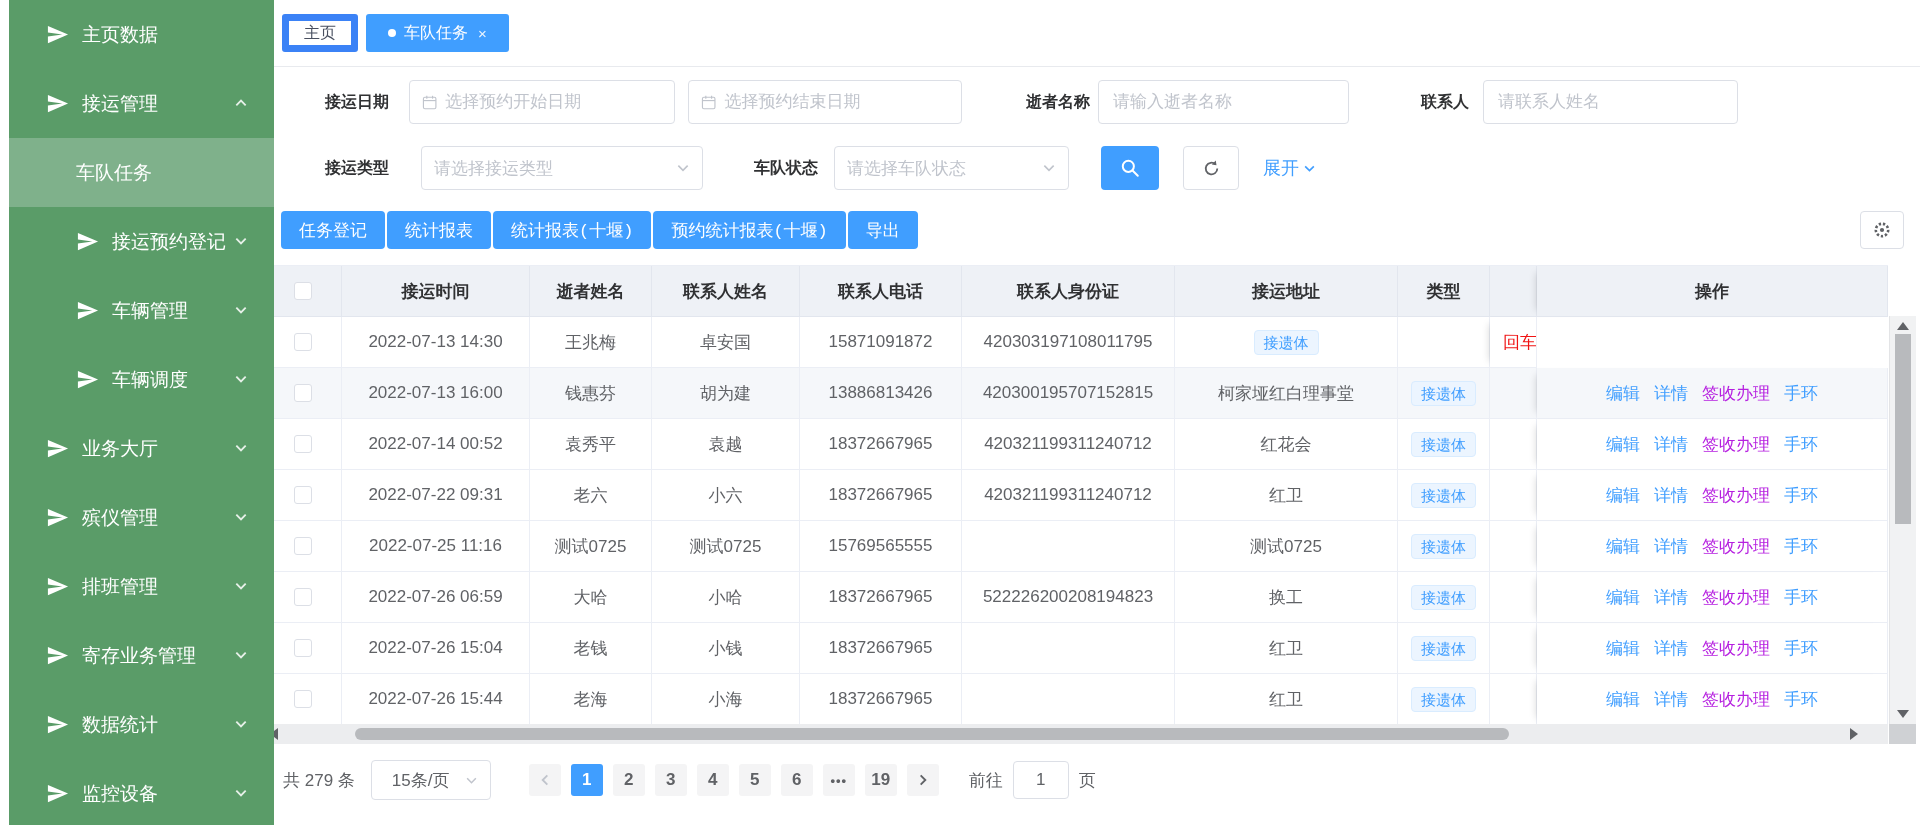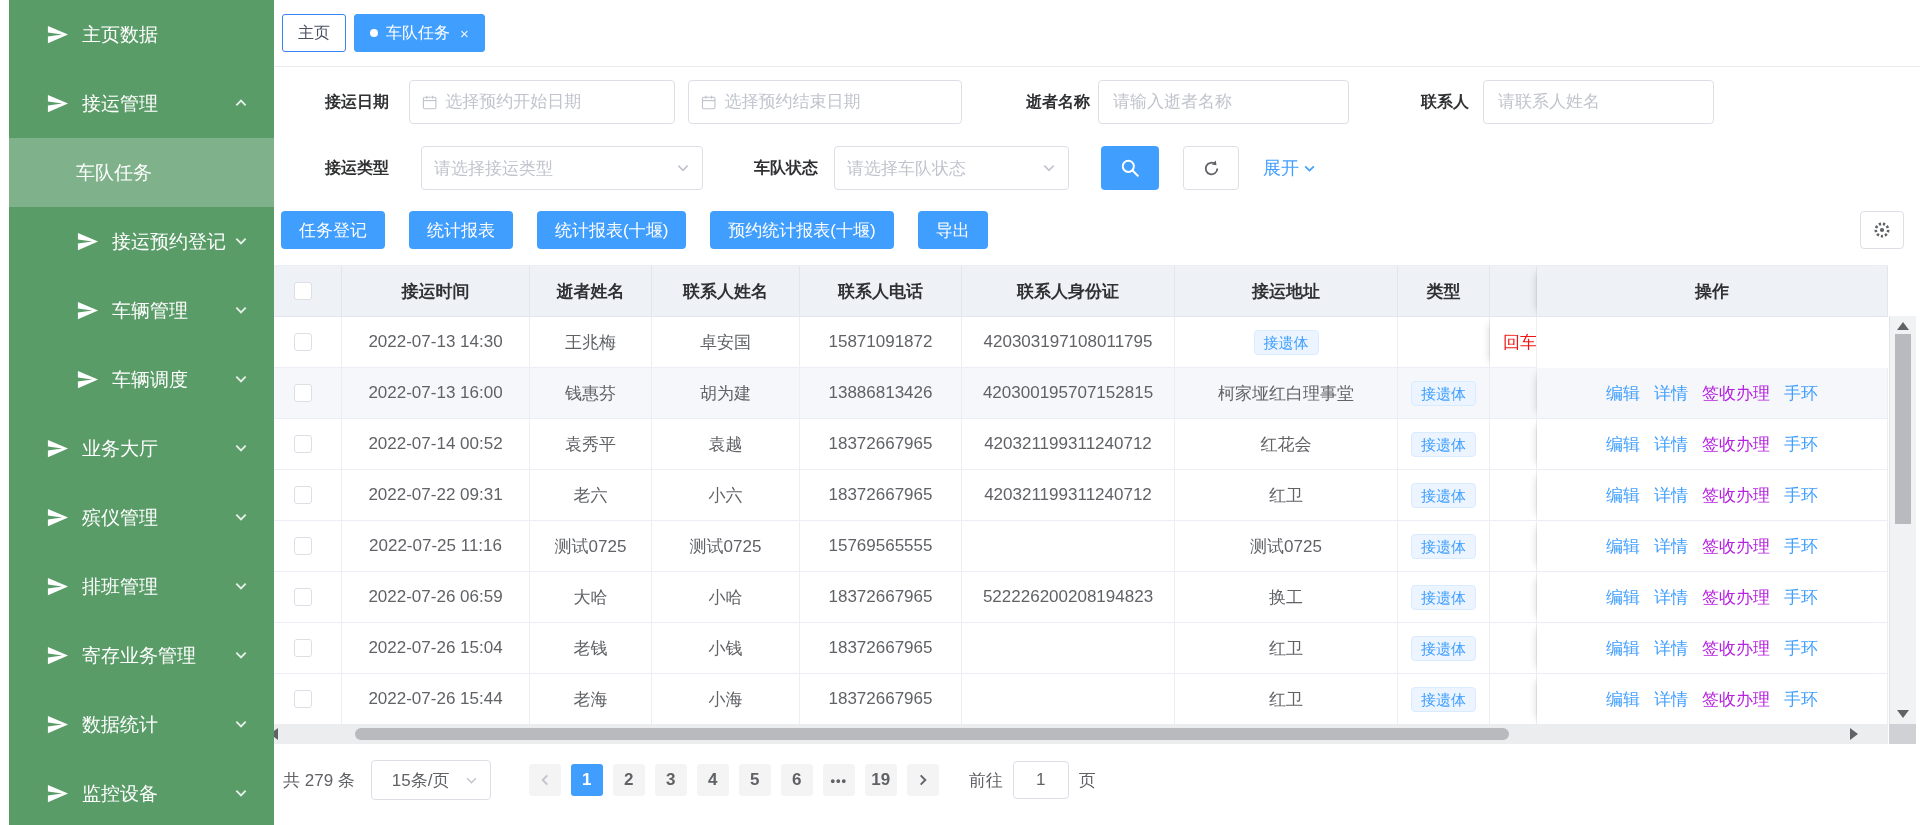--- a/index.html
+++ b/index.html
@@ -15,21 +15,21 @@
   .side-item .plane { width:23px; height:23px; margin-right:13px; flex:none; }
   .side-chev { position:absolute; right:26px; top:50%; transform:translateY(-50%); color:rgba(255,255,255,.85); }
   .side-chev.up svg { transform:rotate(180deg); }
 
   
   .main { margin-left:265px; width:1655px; height:825px; position:relative; background:#fff; }
 
   .tabbar { height:67px; display:flex; align-items:center; gap:8px; padding-left:17px;
             border-bottom:1px solid #e8eaee; background:#fff; }
   .tab { height:38px; padding:0 15px; display:flex; align-items:center; gap:8px;
-         border:1px solid #3b82f6; border-radius:3px; font-size:16px; color:#495060;
+         border:7px solid #3b82f6; border-radius:3px; font-size:16px; color:#495060;
          background:#fff; cursor:pointer; }
   .tab.active { background:#409eff; border-color:#409eff; color:#fff; }
   .tab .dot { width:8px; height:8px; border-radius:50%; background:#fff; }
   .tab .close { font-size:15px; line-height:1; margin-left:2px; opacity:.9; cursor:pointer; }
 
   
   .filters { padding:13px 16px 0 16px; }
   .f-row { display:flex; align-items:center; height:44px; }
   .f-row.second { margin-top:22px; }
   .f-label { font-weight:bold; font-size:16px; color:#303133; text-align:right; flex:none; }
@@ -45,21 +45,21 @@
                 padding:0 12px; cursor:pointer; }
   .select-box .ph { font-size:17px; color:#c0c4cc; }
   .chev-ic { color:#c0c4cc; display:flex; }
   .search-btn { width:58px; height:44px; background:#409eff; border:none; border-radius:4px;
                 display:flex; align-items:center; justify-content:center; cursor:pointer; }
   .refresh-btn { width:56px; height:44px; background:#fff; border:1px solid #dcdfe6; border-radius:4px;
                  display:flex; align-items:center; justify-content:center; cursor:pointer; }
   .expand-link { color:#409eff; font-size:18px; display:flex; align-items:center; gap:4px; cursor:pointer; }
 
   
-  .toolbar { margin-top:21px; padding:0 16px; display:flex; gap:24px; align-items:center; position:relative; }
+  .toolbar { margin-top:21px; padding:0 16px; display:flex; gap:2px; align-items:center; position:relative;font-family:Liberation Mono, monospace; }
   .btn-primary { height:38px; padding:0 18px; background:#409eff; color:#fff; border:none;
                  border-radius:4px; font-size:17px; cursor:pointer; font-family:inherit; }
   .gear-btn { position:absolute; right:16px; top:0; width:44px; height:38px; background:#fff;
               border:1px solid #dcdfe6; border-radius:4px; display:flex; align-items:center;
               justify-content:center; cursor:pointer; }
 
   
   .table { margin-top:16px; width:1623px; border-top:1px solid #ebeef5; }
   .trow, .thead { display:grid; grid-template-columns:77px 188px 122px 148px 162px 213px 223px 92px 47px 351px; }
   .thead { height:51px; background:#eef1f6; }
@@ -250,21 +250,21 @@
             <rect x="1.5" y="2.5" width="13" height="12" rx="1.5" fill="none" stroke="#c0c4cc" stroke-width="1.2"></rect>
             <line x1="1.5" y1="6" x2="14.5" y2="6" stroke="#c0c4cc" stroke-width="1.2"></line>
             <line x1="5" y1="1" x2="5" y2="4" stroke="#c0c4cc" stroke-width="1.2"></line>
             <line x1="11" y1="1" x2="11" y2="4" stroke="#c0c4cc" stroke-width="1.2"></line>
           </svg>
         <input type="text" placeholder="选择预约结束日期" style="">
       </div>
       <span class="f-label" style="margin-left:64px;">逝者名称</span>
       <input class="plain-input" style="width: 251px; margin-left: 8px;" placeholder="请输入逝者名称">
       <span class="f-label" style="margin-left:72px;">联系人</span>
-      <input class="plain-input" style="width: 231px; margin-left: 14px;" placeholder="请联系人姓名">
+      <input class="plain-input" style="width: 255px; margin-left: 14px;" placeholder="请联系人姓名">
     </div>
 
     <div class="f-row second">
       <span class="f-label" style="width:108px; margin-right:32px;">接运类型</span>
       <div class="select-box" style="width:282px;">
         <span class="ph">请选择接运类型</span>
         <span class="chev-ic">
             <svg width="14" height="14" viewBox="0 0 12 12">
               <polyline points="2,4 6,8 10,4" fill="none" stroke="currentColor" stroke-width="1.4"></polyline>
             </svg>

